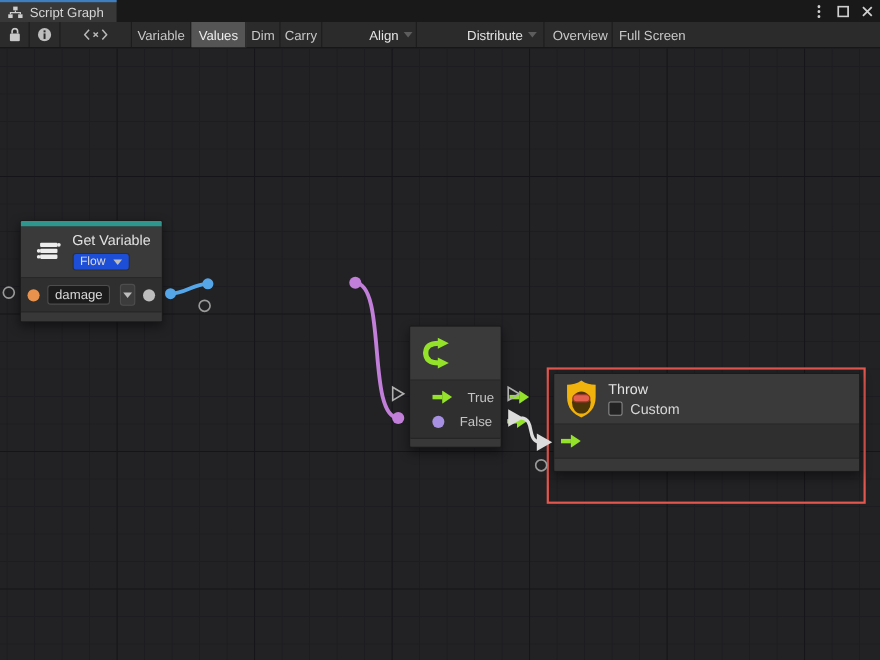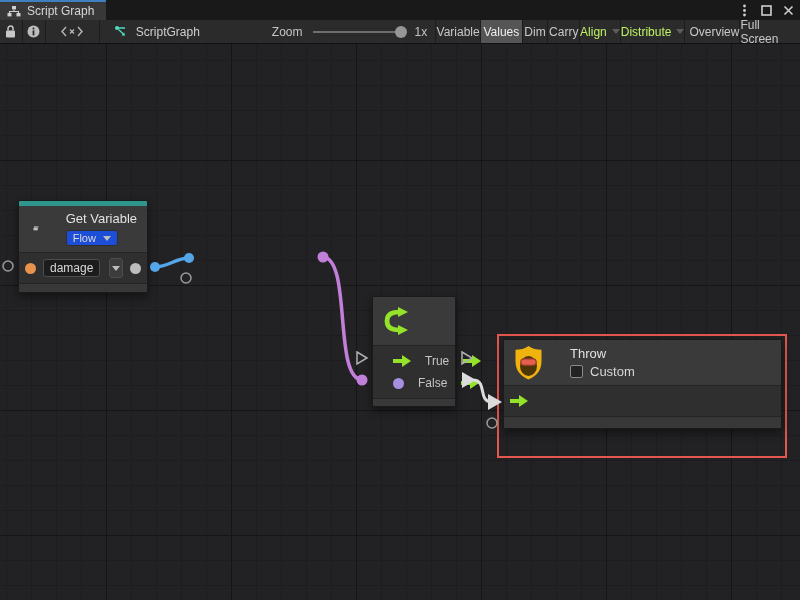--- a/index.html
+++ b/index.html
@@ -13,21 +13,21 @@
          border-top:2px solid #3f7fbf; color:#d6d6d6; font-size:12px; }
   .win-controls { position:absolute; right:4px; top:0; height:20px; display:flex; align-items:center; gap:6px; }
   .win-btn { width:16px; height:16px; display:flex; align-items:center; justify-content:center; color:#cfcfcf; }
 
   
   .toolbar { height:24px; background:#2b2b2b; border-bottom:1px solid #111; display:flex; align-items:stretch;
              color:#c8c8c8; font-size:12px; }
   .tb-cell { display:flex; align-items:center; justify-content:center; border-right:1px solid #1c1c1c; }
   .tb-btn { cursor:default; }
   .tb-btn.active { background:#555; color:#eee; }
-  .tb-btn.disabled { color:#bef264; }
+  .tb-btn.disabled { color:#e5e5e5;margin-left:40px; }
   .tb-mid { flex:1; display:flex; align-items:center; border-right:1px solid #1c1c1c; }
   .caret { display:inline-block; width:0; height:0; border-left:4px solid transparent;
            border-right:4px solid transparent; border-top:5px solid #8a8a8a; margin-left:5px; }
   .tb-btn.disabled .caret { border-top-color:#5d5d5d; }
   .zoom-track { width:92px; height:2px; background:#6e6e6e; position:relative; margin-left:10px; }
   .zoom-handle { position:absolute; right:-2px; top:-5px; width:12px; height:12px; border-radius:50%; background:#969696; }
 
   
   .canvas { position:absolute; left:0; top:44px; width:800px; height:556px;
     background-color:#222225;
@@ -38,21 +38,21 @@
       linear-gradient(to bottom,#1d1d21 1px,transparent 1px);
     background-size:125px 125px,125px 125px,25px 25px,25px 25px;
     background-position:106px 0,0 116px,6px 0,0 16px; }
 
   .wires { position:absolute; left:0; top:0; width:800px; height:556px; pointer-events:none; }
 
   
   .node { position:absolute; background:#2f2f2f; border:1px solid #1a1a1a; border-radius:2px;
           box-shadow:0 4px 10px rgba(0,0,0,.45); color:#dcdcdc; }
   .node-colorbar { height:5px; border-radius:1px 1px 0 0; }
-  .node-header { background:#3a3a3a; display:flex; align-items:center; gap:27px; padding:6px 10px;
+  .node-header { background:#3a3a3a; display:flex; align-items:center; gap:10px; padding:6px 10px;
                  border-bottom:1px solid #242424; }
   .node-title { font-size:13px; color:#e2e2e2; white-space:nowrap; }
   .node-sub { display:flex; flex-direction:column; gap:4px; }
   .node-body { background:#2f2f2f; padding:3px 6px; }
   .node-footer { background:#383838; border-top:1px solid #242424; }
   .port-row { display:flex; align-items:center; gap:7px; }
   .plabel { font-size:12px; color:#c4c4c4; white-space:nowrap; }
   .dot { width:11px; height:11px; border-radius:50%; flex:0 0 auto; }
   .dot.blue { background:#55a6e8; }  .dot.purple { background:#a78fe2; }
   .dot.orange { background:#e8924d; } .dot.gray { background:#bdbdbd; }
@@ -121,33 +121,20 @@
         <rect x="5.6" y="5.4" width="1.8" height="5" fill="#2b2b2b"></rect>
       </svg>
     </div>
     <div class="tb-cell tb-btn" style="width:65px">
       <svg width="22" height="11" viewBox="0 0 22 11">
         <path d="M5 1 L1 5.5 L5 10" fill="none" stroke="#b8b8b8" stroke-width="1.4"></path>
         <path d="M17 1 L21 5.5 L17 10" fill="none" stroke="#b8b8b8" stroke-width="1.4"></path>
         <path d="M9 3.5 L13 7.5 M13 3.5 L9 7.5" stroke="#b8b8b8" stroke-width="1.3"></path>
       </svg>
     </div>
-    <div class="tb-mid">
-      <svg width="14" height="14" viewBox="0 0 14 14" style="margin-left:14px">
-        <circle cx="3" cy="3" r="2" fill="#50dcc0"></circle>
-        <path d="M4.5 4.5 L10.5 10 M4 3 L11 3" stroke="#50dcc0" stroke-width="1.4"></path>
-        <path d="M11 10.5 L7.5 10.5 L10 7.5 Z" fill="#50dcc0"></path>
-      </svg>
-      <span style="margin-left:8px;color:#cfcfcf">ScriptGraph</span>
-      <span style="margin-left:72px;color:#c4c4c4">Zoom</span>
-      <div class="zoom-track">
-        <div class="zoom-handle"></div>
-      </div>
-      <span style="margin-left:10px;margin-right:8px;color:#c4c4c4">1x</span>
-    </div>
     <div class="tb-cell tb-btn" style="width:54px">
         <span>Variable</span>
       </div>
     <div class="tb-cell tb-btn active" style="width:50px">
         <span>Values</span>
       </div>
     <div class="tb-cell tb-btn" style="width:31px">
         <span>Dim</span>
       </div>
     <div class="tb-cell tb-btn" style="width:38px">

